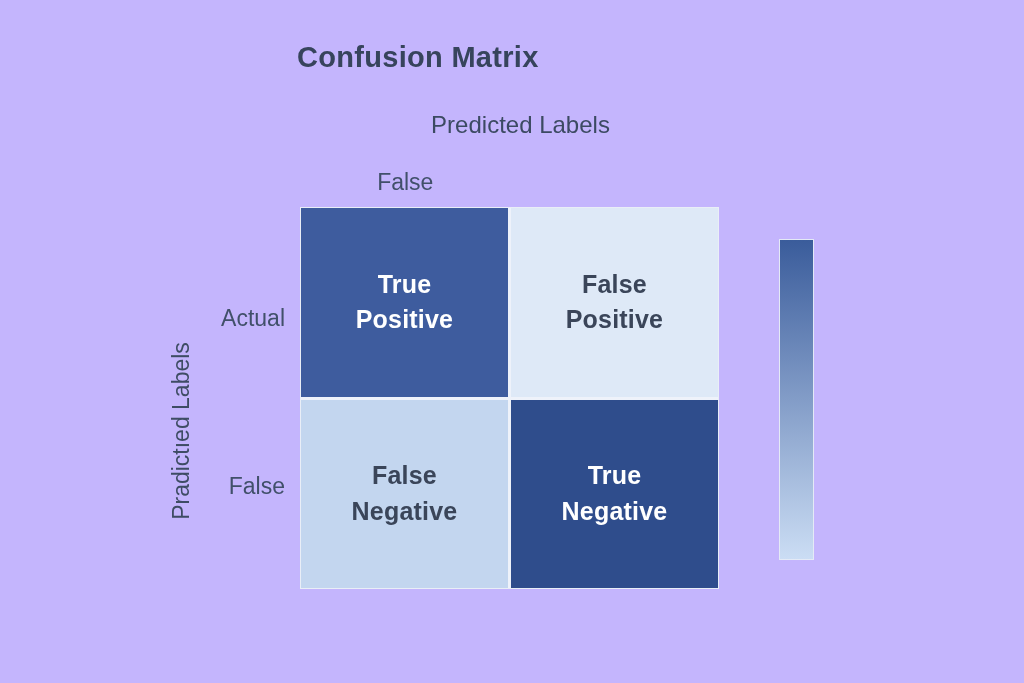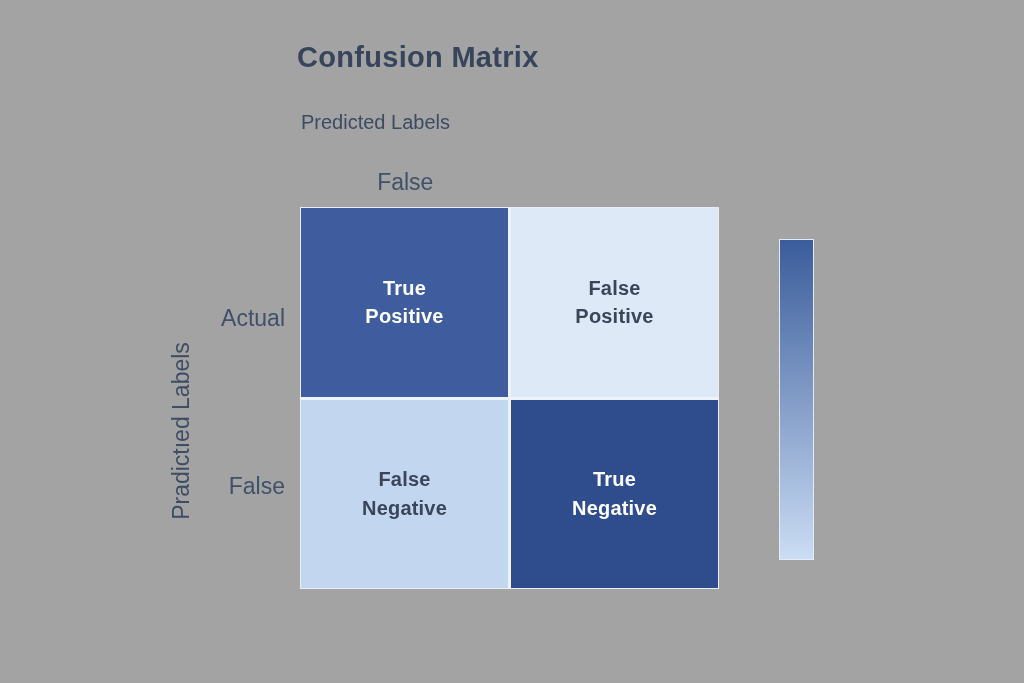--- a/index.html
+++ b/index.html
@@ -4,39 +4,40 @@
 <style>
   html, body {
     margin: 0;
     padding: 0;
     background: #ffffff;
   }
   #canvas {
     position: relative;
     width: 1024px;
     height: 683px;
-    background: #a3a3a3;
+    background: #c4b5fd;
     font-family: "Liberation Sans", "DejaVu Sans", sans-serif;
     overflow: hidden;
   }
   .title {
     position: absolute;
     left: 297px;
     top: 41px;
     font-size: 29px;
     font-weight: 700;
     color: #37445C;
     letter-spacing: 0.3px;
   }
   .x-axis-title {
     position: absolute;
-    left: 301px;
+    left: 312px;
     top: 111px;
     width: 417px;
-    font-size: 20px;
+    text-align: center;
+    font-size: 24px;
     font-weight: 400;
     color: #3C4A62;
   }
   .col-labels {
     position: absolute;
     left: 301px;
     top: 169px;
     width: 417px;
     display: flex;
   }
@@ -58,21 +59,21 @@
     gap: 3px;
     background: #EEF2FA;
     outline: 1px solid #E9EEF7;
   }
   .cell {
     display: flex;
     flex-direction: column;
     align-items: center;
     justify-content: center;
     text-align: center;
-    font-size: 20px;
+    font-size: 25px;
     font-weight: 700;
     line-height: 1.42;
     letter-spacing: 0.2px;
   }
   .row-label {
     position: absolute;
     left: 170px;
     width: 115px;
     text-align: right;
     font-size: 23px;

